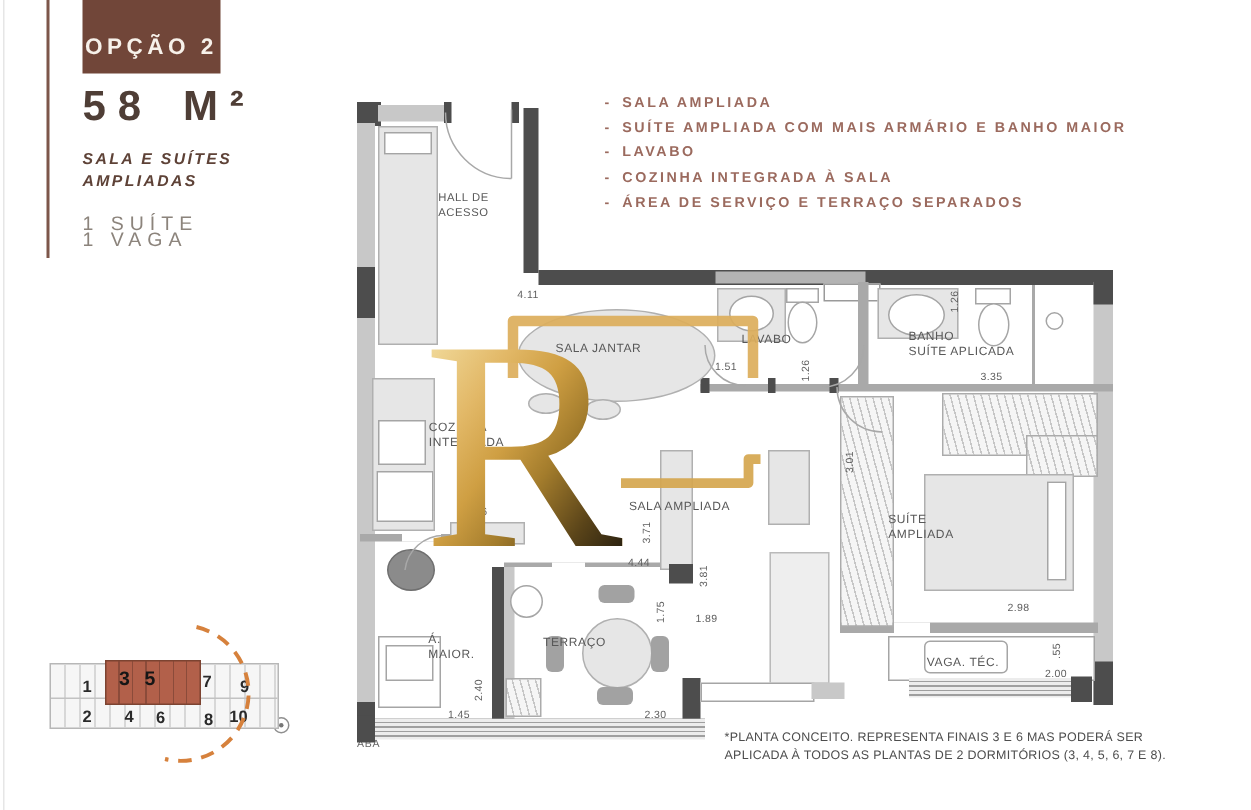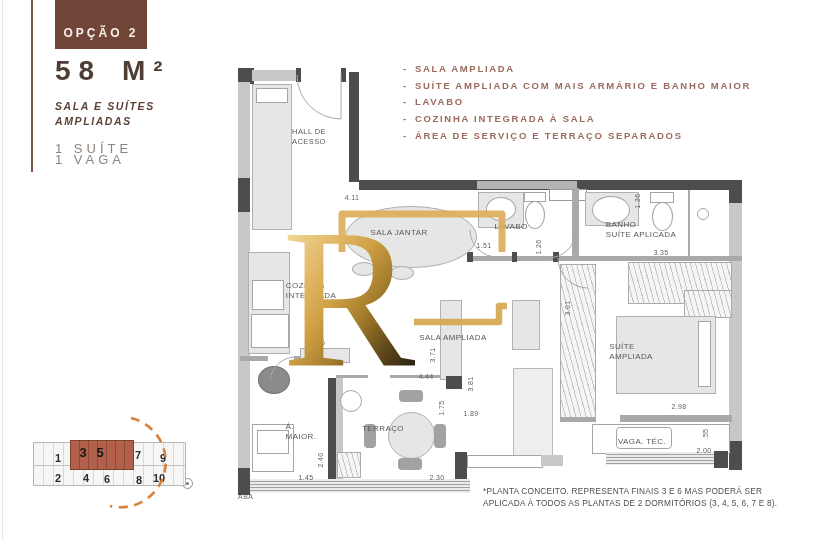--- a/index.html
+++ b/index.html
@@ -4,21 +4,21 @@
 <style>
   html,body{margin:0;padding:0;background:#fff;}
   .canvas{position:relative;width:834px;height:540px;background:#ffffff;overflow:hidden;
           font-family:"Liberation Sans",sans-serif;}
   .abs{position:absolute;}
   
   .edge-line{position:absolute;left:2px;top:0;width:1px;height:540px;background:#e6e6e6;}
   .side-rule{position:absolute;left:31px;top:0;width:2px;height:172px;background:#7d564a;}
   .option-badge{position:absolute;left:55px;top:0;width:92px;height:49px;background:#714639;
                 display:flex;align-items:flex-end;justify-content:center;padding-bottom:9px;box-sizing:border-box;}
-  .option-badge span{color:#f7f1ea;font-size:12px;font-weight:bold;letter-spacing:3px;}
+  .option-badge span{color:#f7f1ea;font-size:15px;font-weight:bold;letter-spacing:3px;}
   .area-title{position:absolute;left:55px;top:55px;margin:0;font-size:28px;font-weight:bold;
               color:#4f3e36;letter-spacing:8px;word-spacing:4px;}
   .subtitle{position:absolute;left:55px;top:99px;font-size:10.5px;font-weight:bold;color:#5e4237;
             letter-spacing:1.6px;line-height:15px;font-style:italic;}
   .feature{position:absolute;left:55px;font-size:13px;color:#8c847c;letter-spacing:4px;}
   
   .highlights{position:absolute;left:403px;top:60px;margin:0;padding:0;list-style:none;}
   .highlights li{display:flex;gap:7px;height:16.8px;align-items:center;
                  font-size:9.5px;font-weight:bold;letter-spacing:1.7px;color:#9b6a5e;}
   
@@ -199,21 +199,21 @@
         <div>BANHO</div>
         <div>SUÍTE APLICADA</div>
       </div>
       <div class="rlabel" style="left: 311px; top: 291px; font-size: 8px;">
         <div>COZINHA</div>
         <div>INTEGRADA</div>
       </div>
       <div class="rlabel" style="left: 453px; top: 338px; font-size: 8px;">
         <div>SALA AMPLIADA</div>
       </div>
-      <div class="rlabel" style="left: 631px; top: 352px; font-size: 8px;">
+      <div class="rlabel" style="left: 614px; top: 352px; font-size: 8px;">
         <div>SUÍTE</div>
         <div>AMPLIADA</div>
       </div>
       <div class="rlabel" style="left: 301px; top: 432px; font-size: 8px;">
         <div>Á.</div>
         <div>MAIOR.</div>
       </div>
       <div class="rlabel" style="left: 383px; top: 429px; font-size: 8px;">
         <div>TERRAÇO</div>
       </div>

